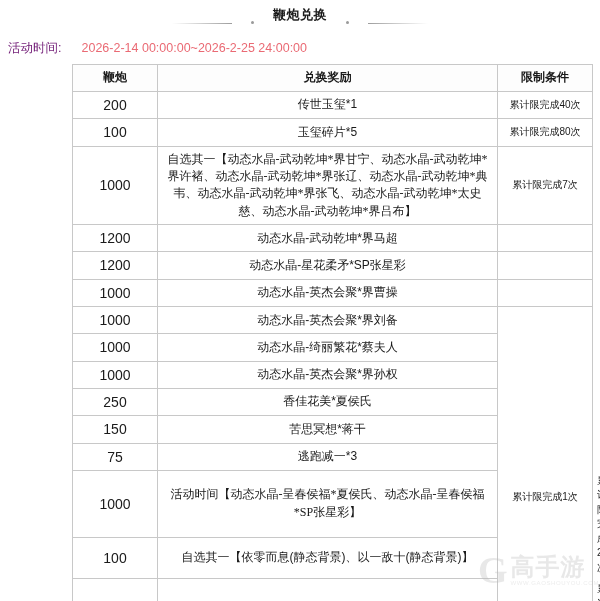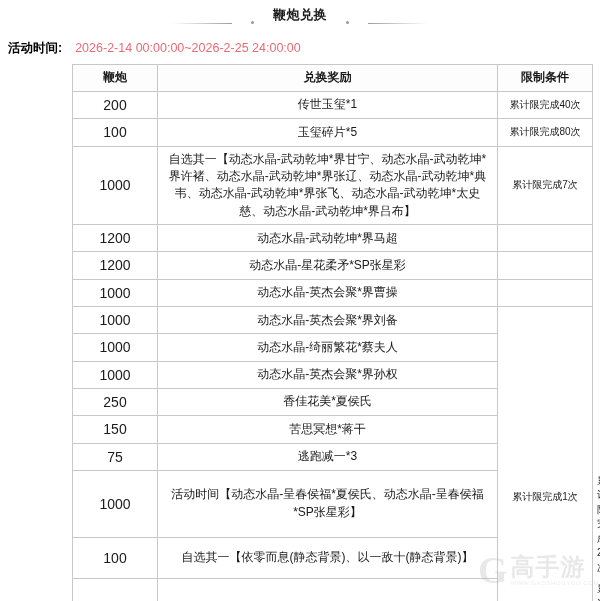--- a/index.html
+++ b/index.html
@@ -50,26 +50,26 @@
 
   
   .activity-line {
     margin: 16px 0 0 8px;
     font-size: 12.5px;
     white-space: nowrap;
     display: flex;
     align-items: baseline;
   }
   .activity-label {
-    color: #000000;
-    font-weight: bold;
+    color: #701a75;
+    font-weight: normal;
   }
   .activity-value {
     color: #ea6a74;
-    margin-left: 13px;
+    margin-left: 20px;
   }
 
   
   .table-wrap {
     margin-top: 7px;
     margin-left: 72px;
     width: 520px;
   }
   table.reward-table {
     border-collapse: collapse;
@@ -101,20 +101,21 @@
   }
   td.amount-cell {
     font-size: 14px;
   }
   td.reward-cell {
     font-size: 12px;
   }
   td.reward-cell.wrap {
     text-align: center;
     padding: 4px 8px;
+    font-family: Liberation Serif, serif;
   }
   td.limit-cell {
     font-size: 10px;
   }
   td.blank-cell {
     border-top: 1px solid #c8c8c8;
     border-bottom: 1px solid #c8c8c8;
   }
 
   

